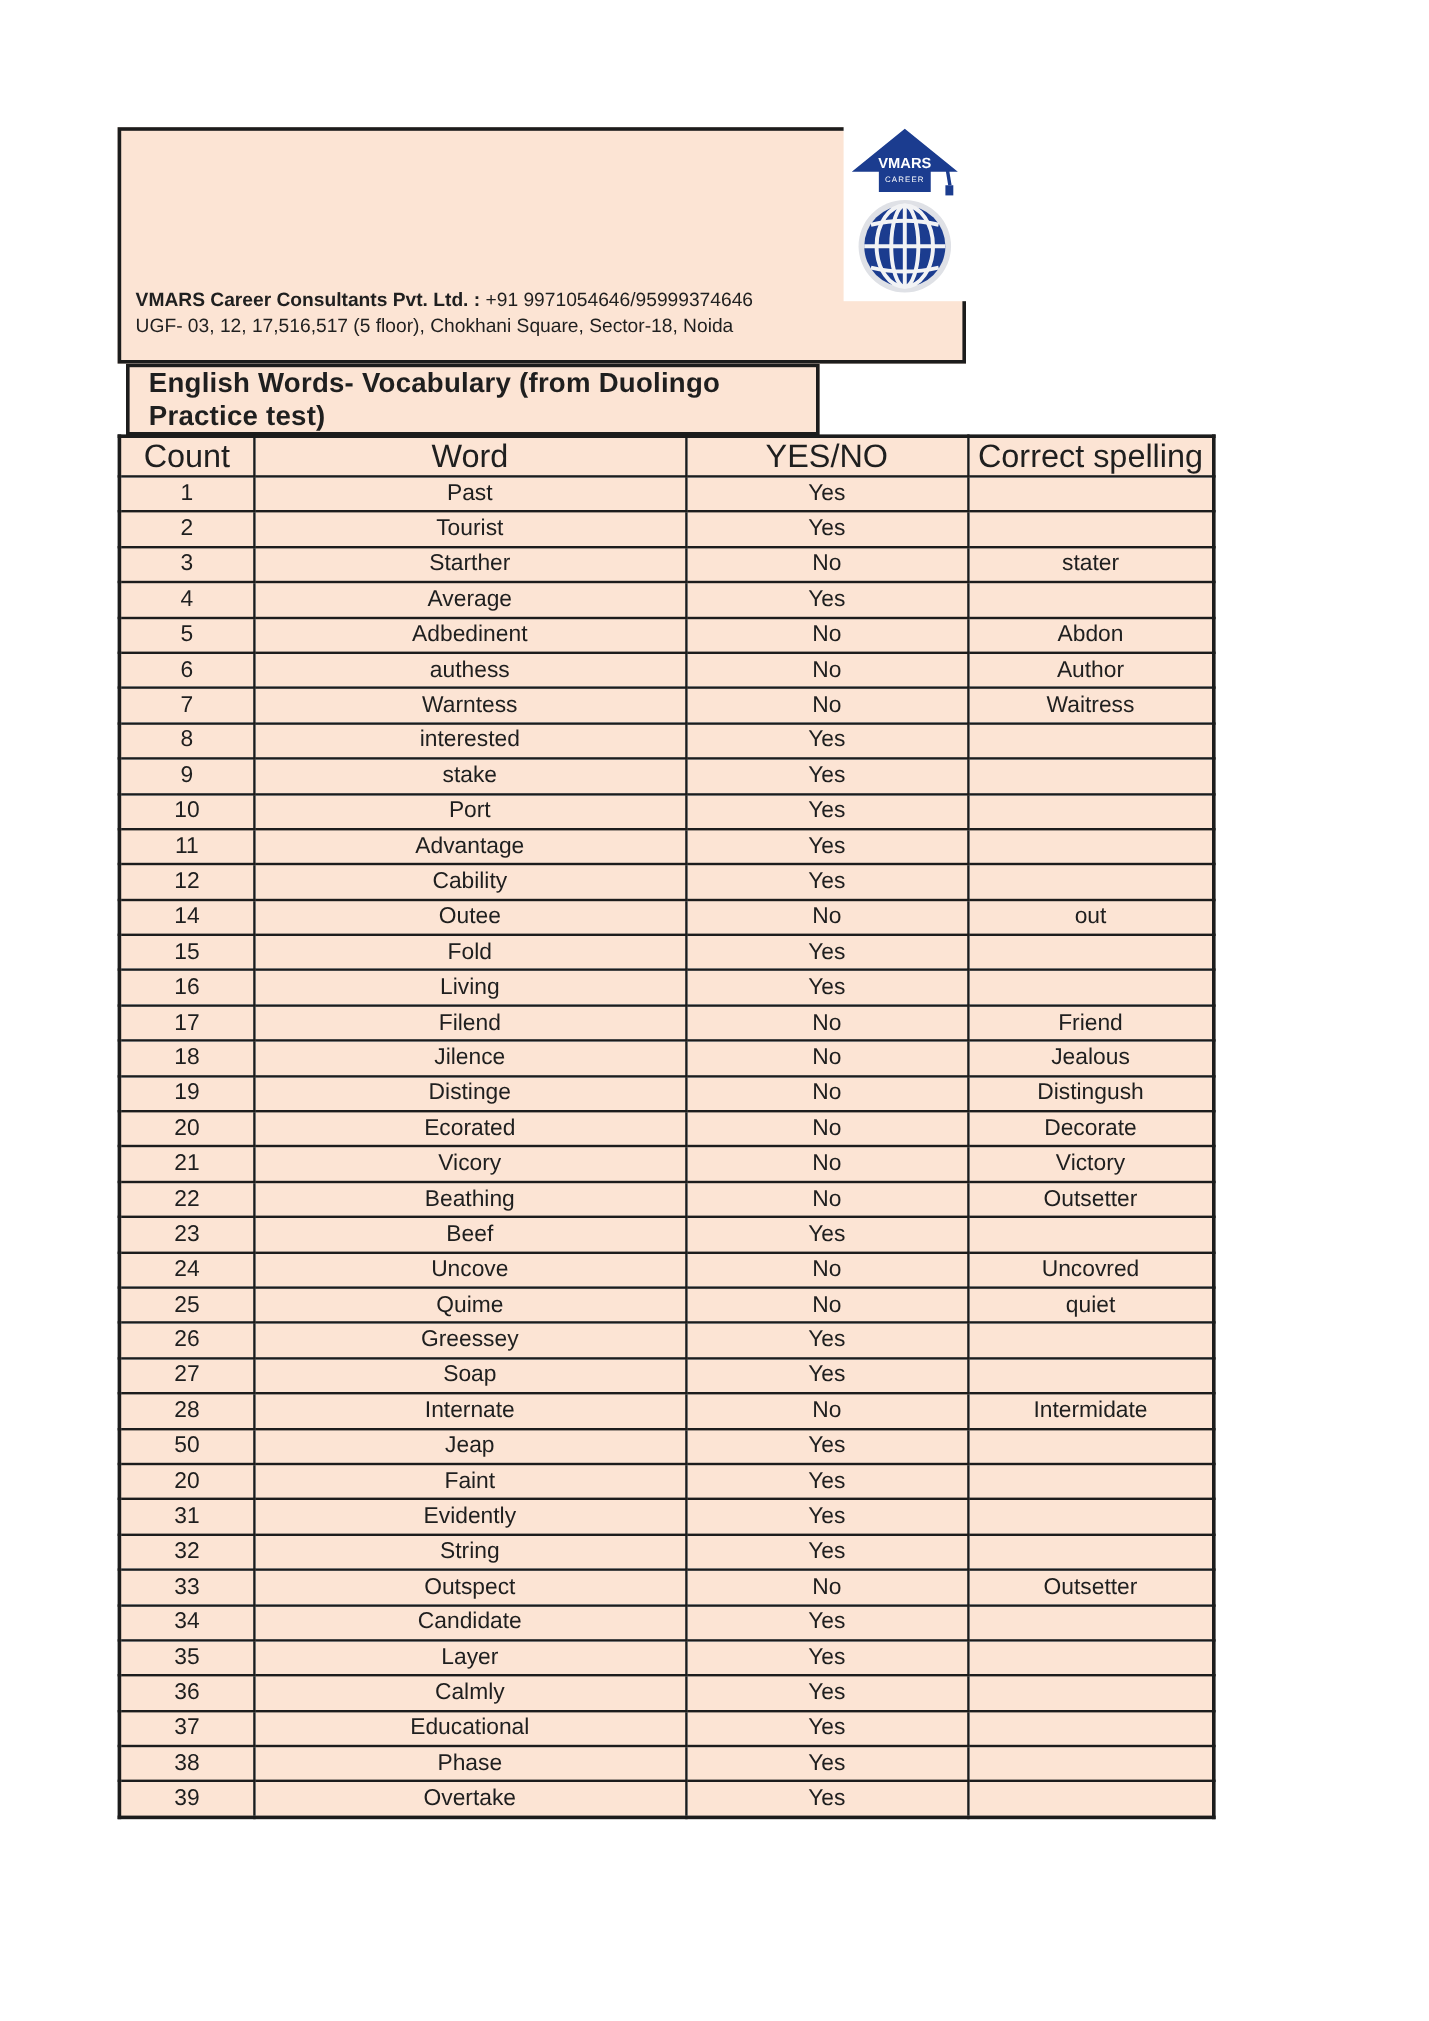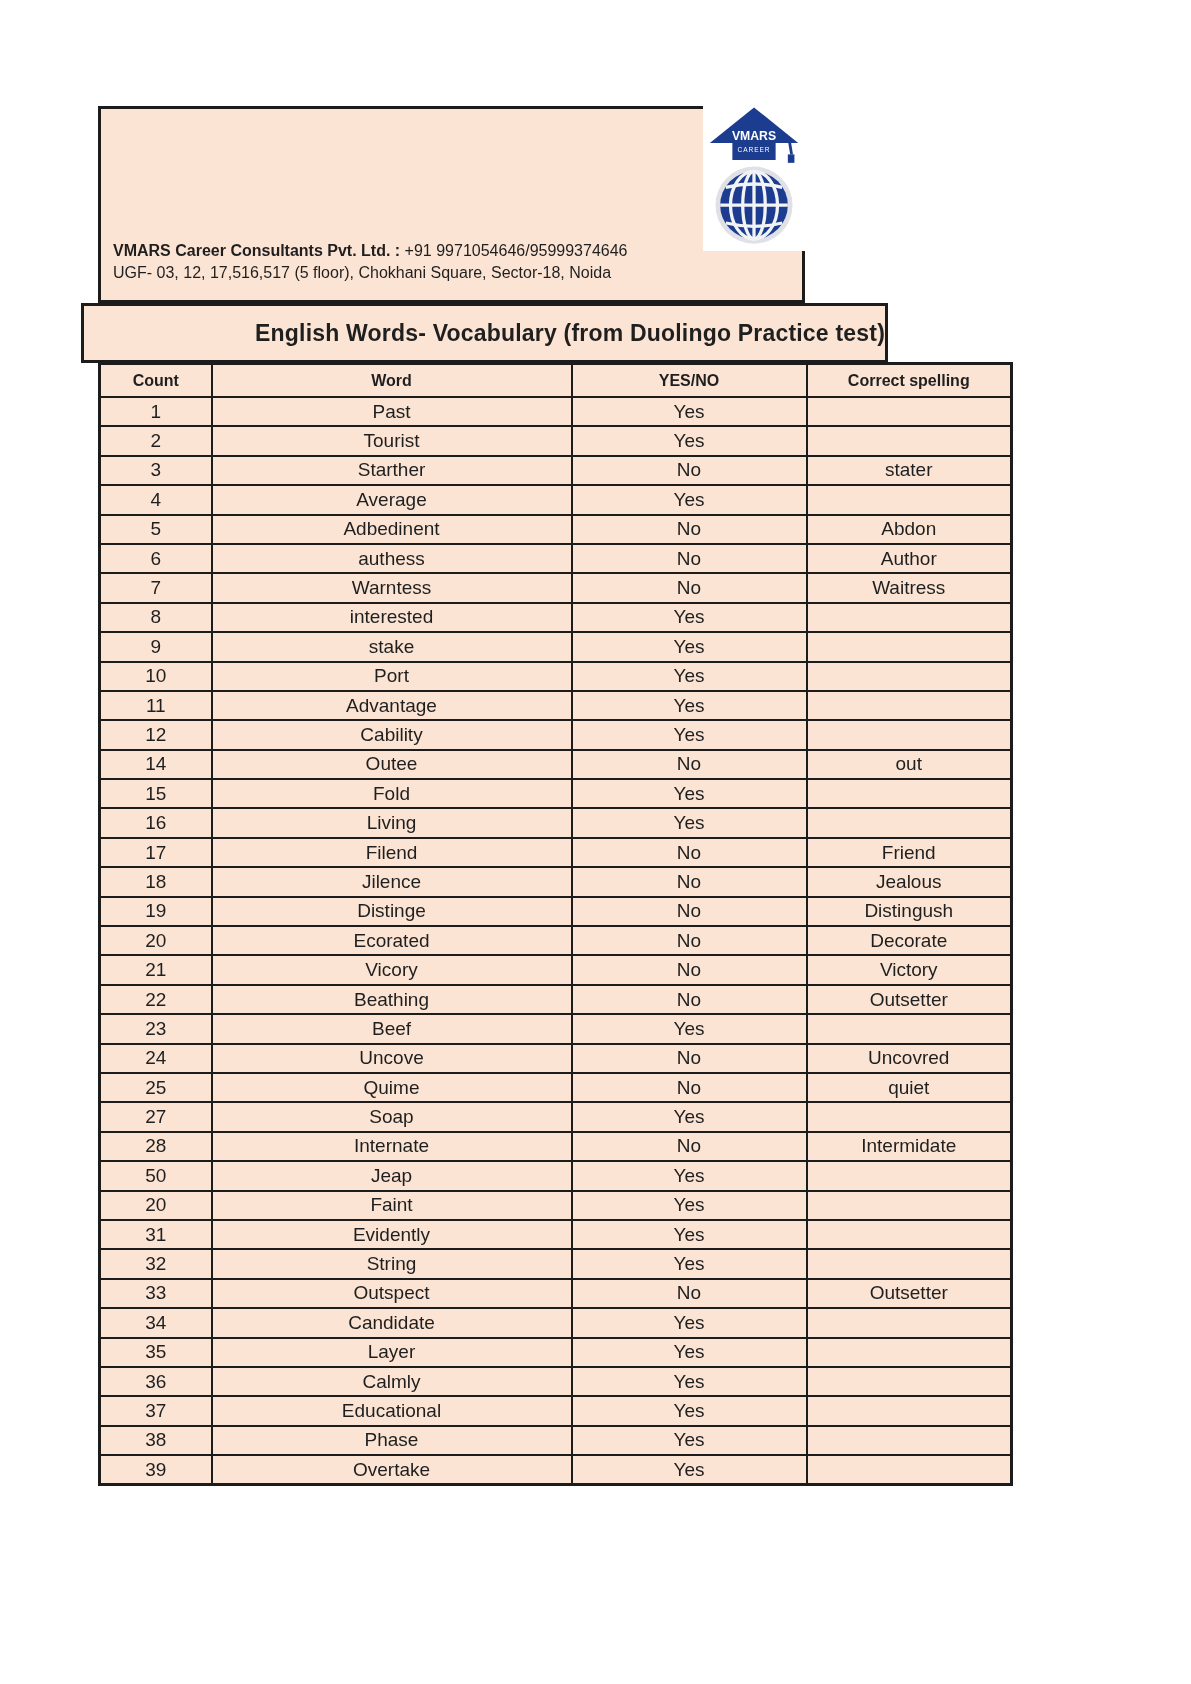--- a/index.html
+++ b/index.html
@@ -22,42 +22,42 @@
     font-size:16px;line-height:22px;
   }
   .company-text .bold{font-weight:bold;}
   .logo-box{
     position:absolute;left:703px;top:101px;width:102px;height:150px;
     background:#ffffff;
     display:flex;align-items:center;justify-content:center;
     z-index:3;
   }
   .title-box{
-    position:absolute;left:81px;top:303px;width:807px;height:60px;
+    position:absolute;left:105px;top:303px;width:578px;height:60px;
     background:var(--cell-bg,#fce4d4);
     border:3px solid var(--line,#1c1c1c);
     box-sizing:border-box;
-    display:flex;align-items:center;justify-content:flex-end;
+    display:flex;align-items:center;
   }
   .title-box span{
     font-size:23px;font-weight:bold;padding-left:16px;letter-spacing:0.2px;
   }
   table.sheet{
     position:absolute;left:98px;top:362px;width:912px;
     border-collapse:collapse;table-layout:fixed;
   }
   table.sheet th, table.sheet td{
     background:var(--cell-bg,#fce4d4);
     border:2px solid var(--line,#1c1c1c);
     text-align:center;vertical-align:middle;
     overflow:hidden;white-space:nowrap;
     padding:0;
   }
   table.sheet{border:3px solid var(--line,#1c1c1c);}
-  table.sheet th{height:31px;font-size:16px;font-weight:bold;}
+  table.sheet th{height:31px;font-size:27px;font-weight:normal;}
   table.sheet td{height:27.4px;font-size:19px;}
 </style>
 </head>
 <body>
 
 <div class="header-box">
   <div class="company-text">
     <div><span class="bold">VMARS Career Consultants Pvt. Ltd. :</span> <span>+91 9971054646/95999374646</span></div>
     <div>UGF- 03, 12, 17,516,517 (5 floor), Chokhani Square, Sector-18, Noida</div>
   </div>
@@ -247,20 +247,26 @@
     <td>No</td>
     <td>Uncovred</td>
   </tr>
       <tr>
     <td>25</td>
     <td>Quime</td>
     <td>No</td>
     <td>quiet</td>
   </tr>
       <tr>
+    <td>26</td>
+    <td>Greessey</td>
+    <td>Yes</td>
+    <td></td>
+  </tr>
+      <tr>
     <td>27</td>
     <td>Soap</td>
     <td>Yes</td>
     <td></td>
   </tr>
       <tr>
     <td>28</td>
     <td>Internate</td>
     <td>No</td>
     <td>Intermidate</td>

